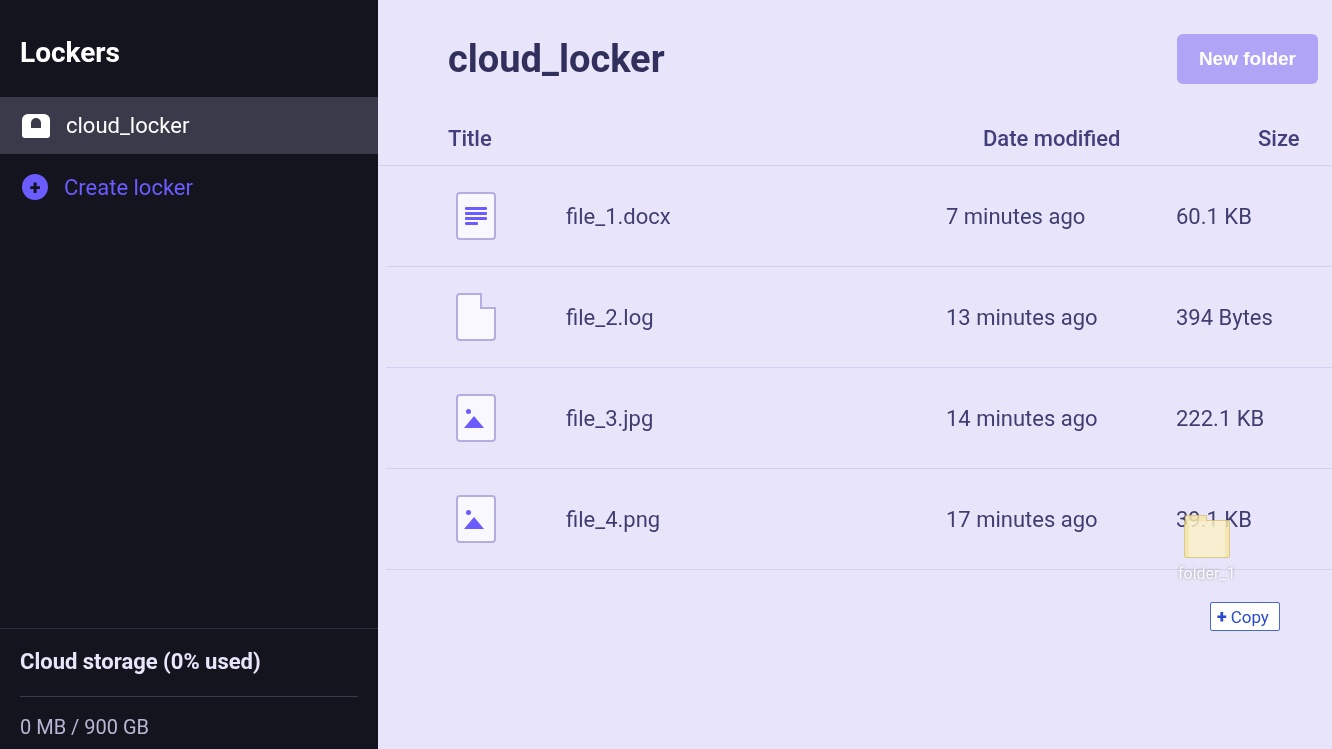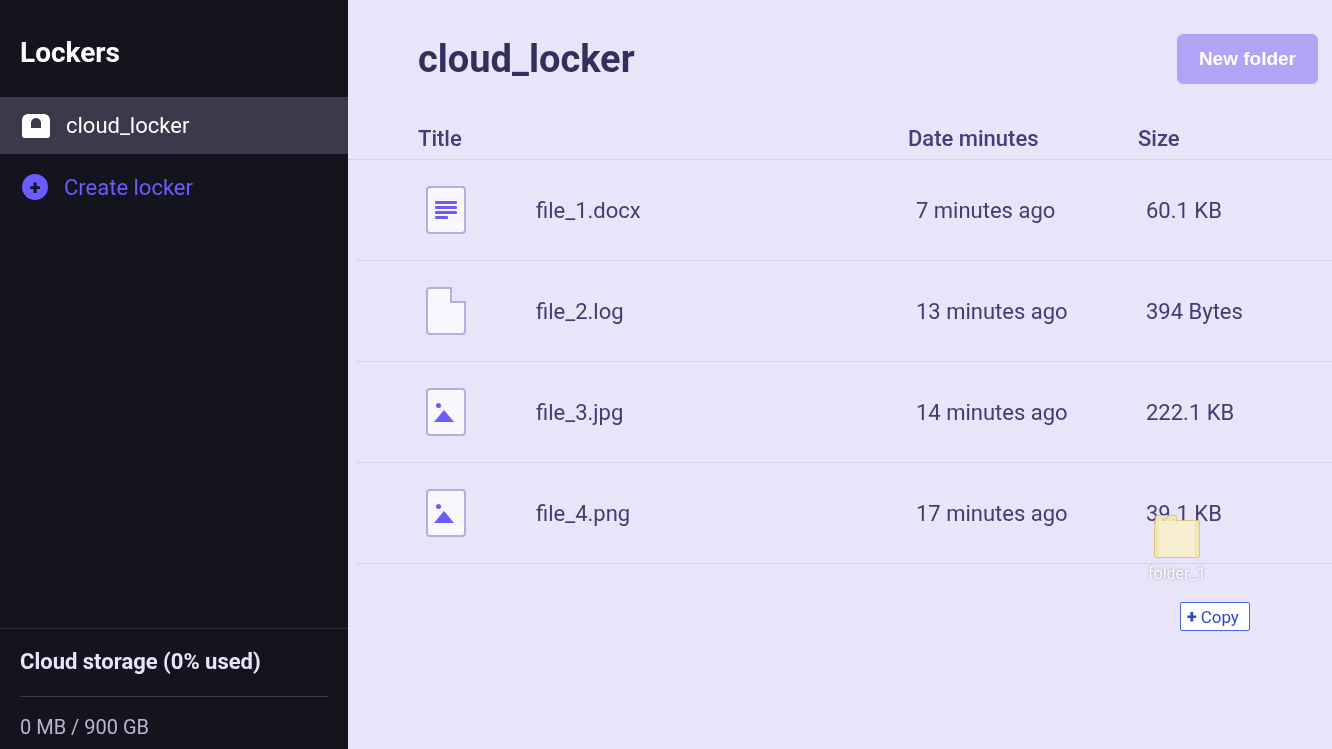--- a/index.html
+++ b/index.html
@@ -12,21 +12,21 @@
     height: 749px;
     overflow: hidden;
     position: relative;
   }
   .app {
     display: flex;
     height: 100%;
   }
   
   .sidebar {
-    width: 348px;
+    width: 378px;
     background: #14141f;
     color: #ffffff;
     display: flex;
     flex-direction: column;
     position: relative;
   }
   .sidebar-title {
     font-size: 28px;
     font-weight: 700;
     padding: 36px 20px 28px 20px;
@@ -121,25 +121,26 @@
     font-size: 19px;
     font-weight: 700;
     border: none;
     border-radius: 6px;
     padding: 14px 22px;
     cursor: pointer;
   }
   .table-head {
     display: grid;
     grid-template-columns: 490px 230px 1fr;
-    padding: 14px 14px 8px 70px;
+    padding: 14px 14px 14px 70px;
     font-size: 22px;
     color: #423f7a;
     font-weight: 500;
     border-bottom: 1px solid #d4d0f0;
+    gap: 45px;
   }
   .row {
     display: grid;
     grid-template-columns: 110px 380px 230px 1fr;
     align-items: center;
     padding: 26px 14px 26px 70px;
     font-size: 22px;
     color: #403e70;
     border-bottom: 1px solid #d4d0f0;
     cursor: pointer;
@@ -267,21 +268,21 @@
   </aside>
 
   <main class="main">
     <div class="main-header">
       <h1 class="page-title">cloud_locker</h1>
       <button class="new-folder-btn">New folder</button>
     </div>
 
     <div class="table-head">
       <div>Title</div>
-      <div>Date minutes</div>
+      <div>Date modified</div>
       <div>Size</div>
     </div>
 
     <div class="row">
       <div class="icon-box">
         <div class="doc-lines">
             <div></div>
             <div></div>
             <div></div>
             <div></div>

